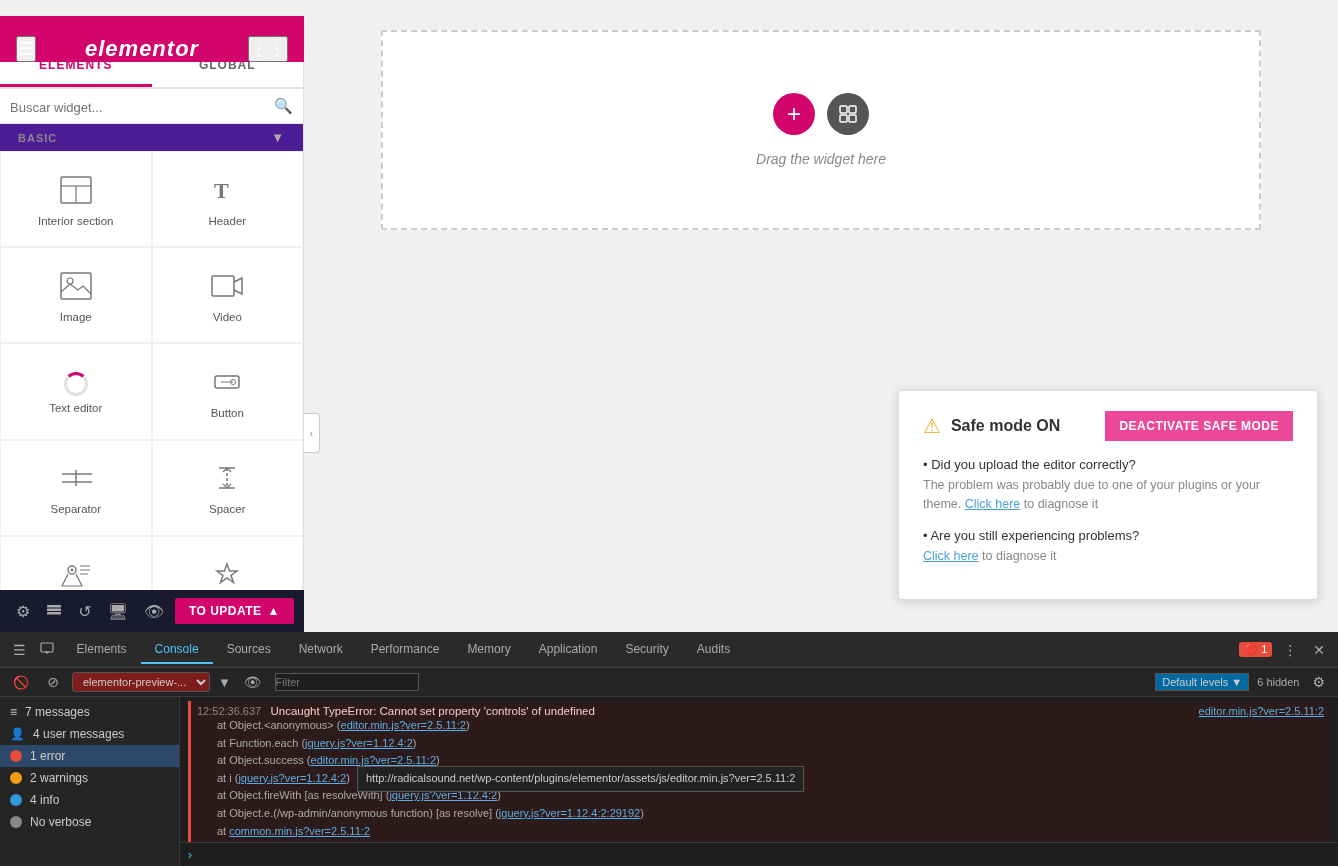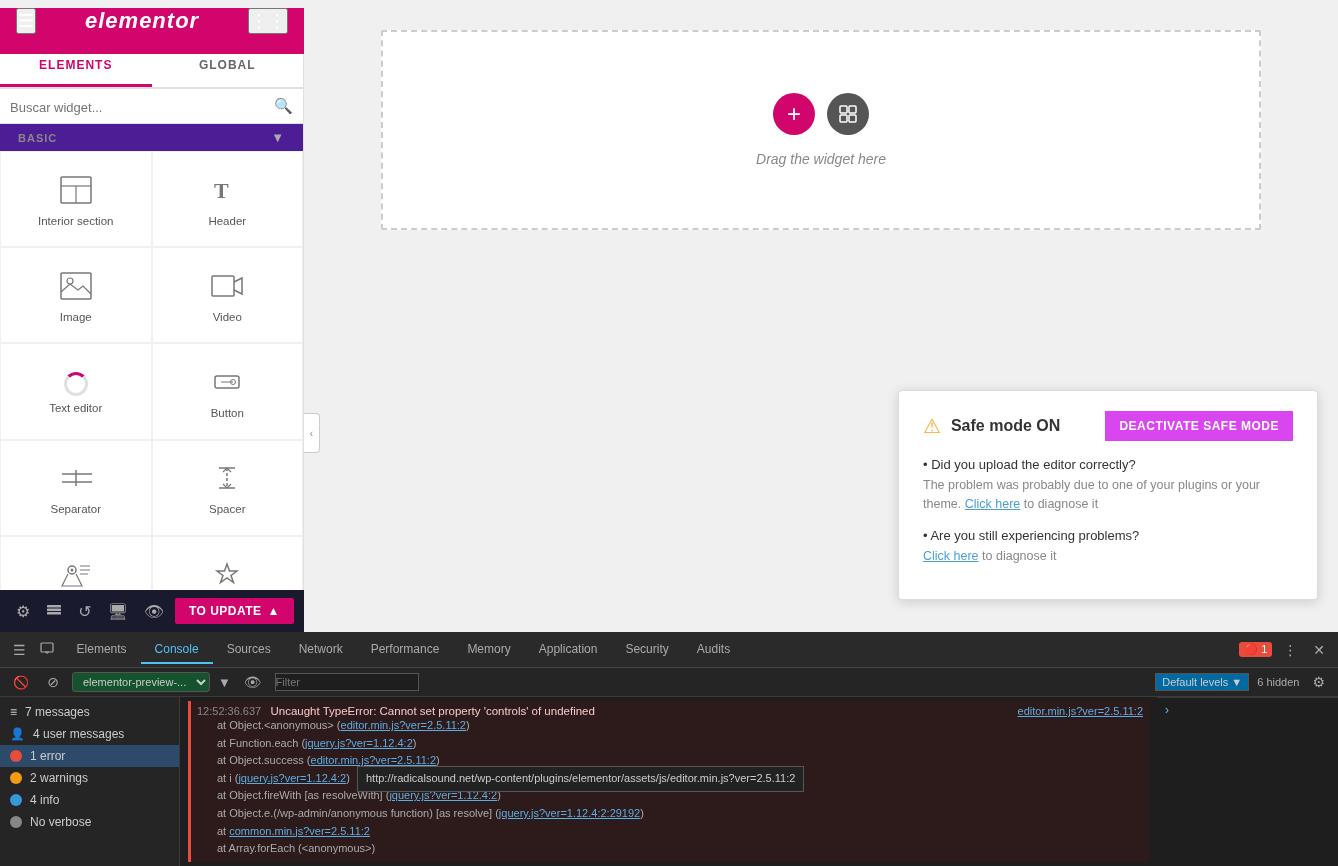--- a/index.html
+++ b/index.html
@@ -3,25 +3,25 @@
   <meta charset="utf-8">
   <style>
     * { box-sizing: border-box; margin: 0; padding: 0; }
     body { font-family: 'Segoe UI', Arial, sans-serif; font-size: 13px; background: #f0f0f0; overflow: hidden; height: 866px; width: 1338px; }
 
     
     .top-bar {
       height: 46px;
       background: #d1056b;
       display: flex;
-      align-items: flex-start;
+      align-items: flex-end;
       justify-content: space-between;
       padding: 0 16px;
       position: fixed;
-      top: 8px; left: 0; width: 304px;
+      top: 16px; left: 0; width: 304px;
       z-index: 100;
     }
     .top-bar-logo { color: white; font-size: 22px; font-style: italic; font-weight: bold; letter-spacing: 1px; }
     .top-bar-icon { color: white; font-size: 18px; cursor: pointer; }
 
     
     .sidebar {
       position: fixed;
       top: 46px;
       left: 0;
@@ -251,21 +251,21 @@
       margin-bottom: 16px;
     }
     .safe-mode-title-area {
       display: flex;
       align-items: center;
       gap: 10px;
     }
     .warning-icon { color: #f5a623; font-size: 20px; }
     .safe-mode-title { font-size: 16px; font-weight: 600; color: #333; }
     .deactivate-btn {
-      background: #d946ef;
+      background: #ec4899;
       color: white;
       border: none;
       padding: 8px 14px;
       font-size: 12px;
       font-weight: 600;
       cursor: pointer;
       letter-spacing: 0.5px;
       text-transform: uppercase;
     }
     .safe-mode-body { font-size: 13px; color: #333; }
@@ -357,21 +357,21 @@
     }
     .log-filter-bar {
       display: flex;
       align-items: center;
       padding: 3px 8px;
       background: #252525;
       border-bottom: 1px solid #3a3a3a;
       gap: 8px;
     }
     .source-selector {
-      background: #14532d;
+      background: #7f1d1d;
       color: #ccc;
       border: 1px solid #555;
       border-radius: 3px;
       font-size: 11px;
       padding: 2px 6px;
       cursor: pointer;
     }
     .filter-input {
       background: #1e1e1e;
       border: 1px solid #555;
@@ -712,21 +712,21 @@
       <div class="devtools-sidebar-item">
         <span class="err-dot dot-blue"></span>
         <span>4 info</span>
       </div>
       <div class="devtools-sidebar-item">
         <span class="err-dot dot-grey"></span>
         <span>No verbose</span>
       </div>
     </div>
 
-    <div style="flex:1;display:flex;overflow:hidden;">
+    <div style="flex:1;display:flex;flex-direction:column;overflow:hidden;">
       <div class="devtools-log-area">
         <div class="error-line">
           <div style="display:flex;align-items:flex-start;justify-content:space-between;">
             <div>
               <span class="error-timestamp">12:52:36.637</span>
               <span class="error-message">Uncaught TypeError: Cannot set property 'controls' of undefined</span>
             </div>
             <a class="link-blue error-file-right">editor.min.js?ver=2.5.11:2</a>
           </div>
           <div class="error-stack">

